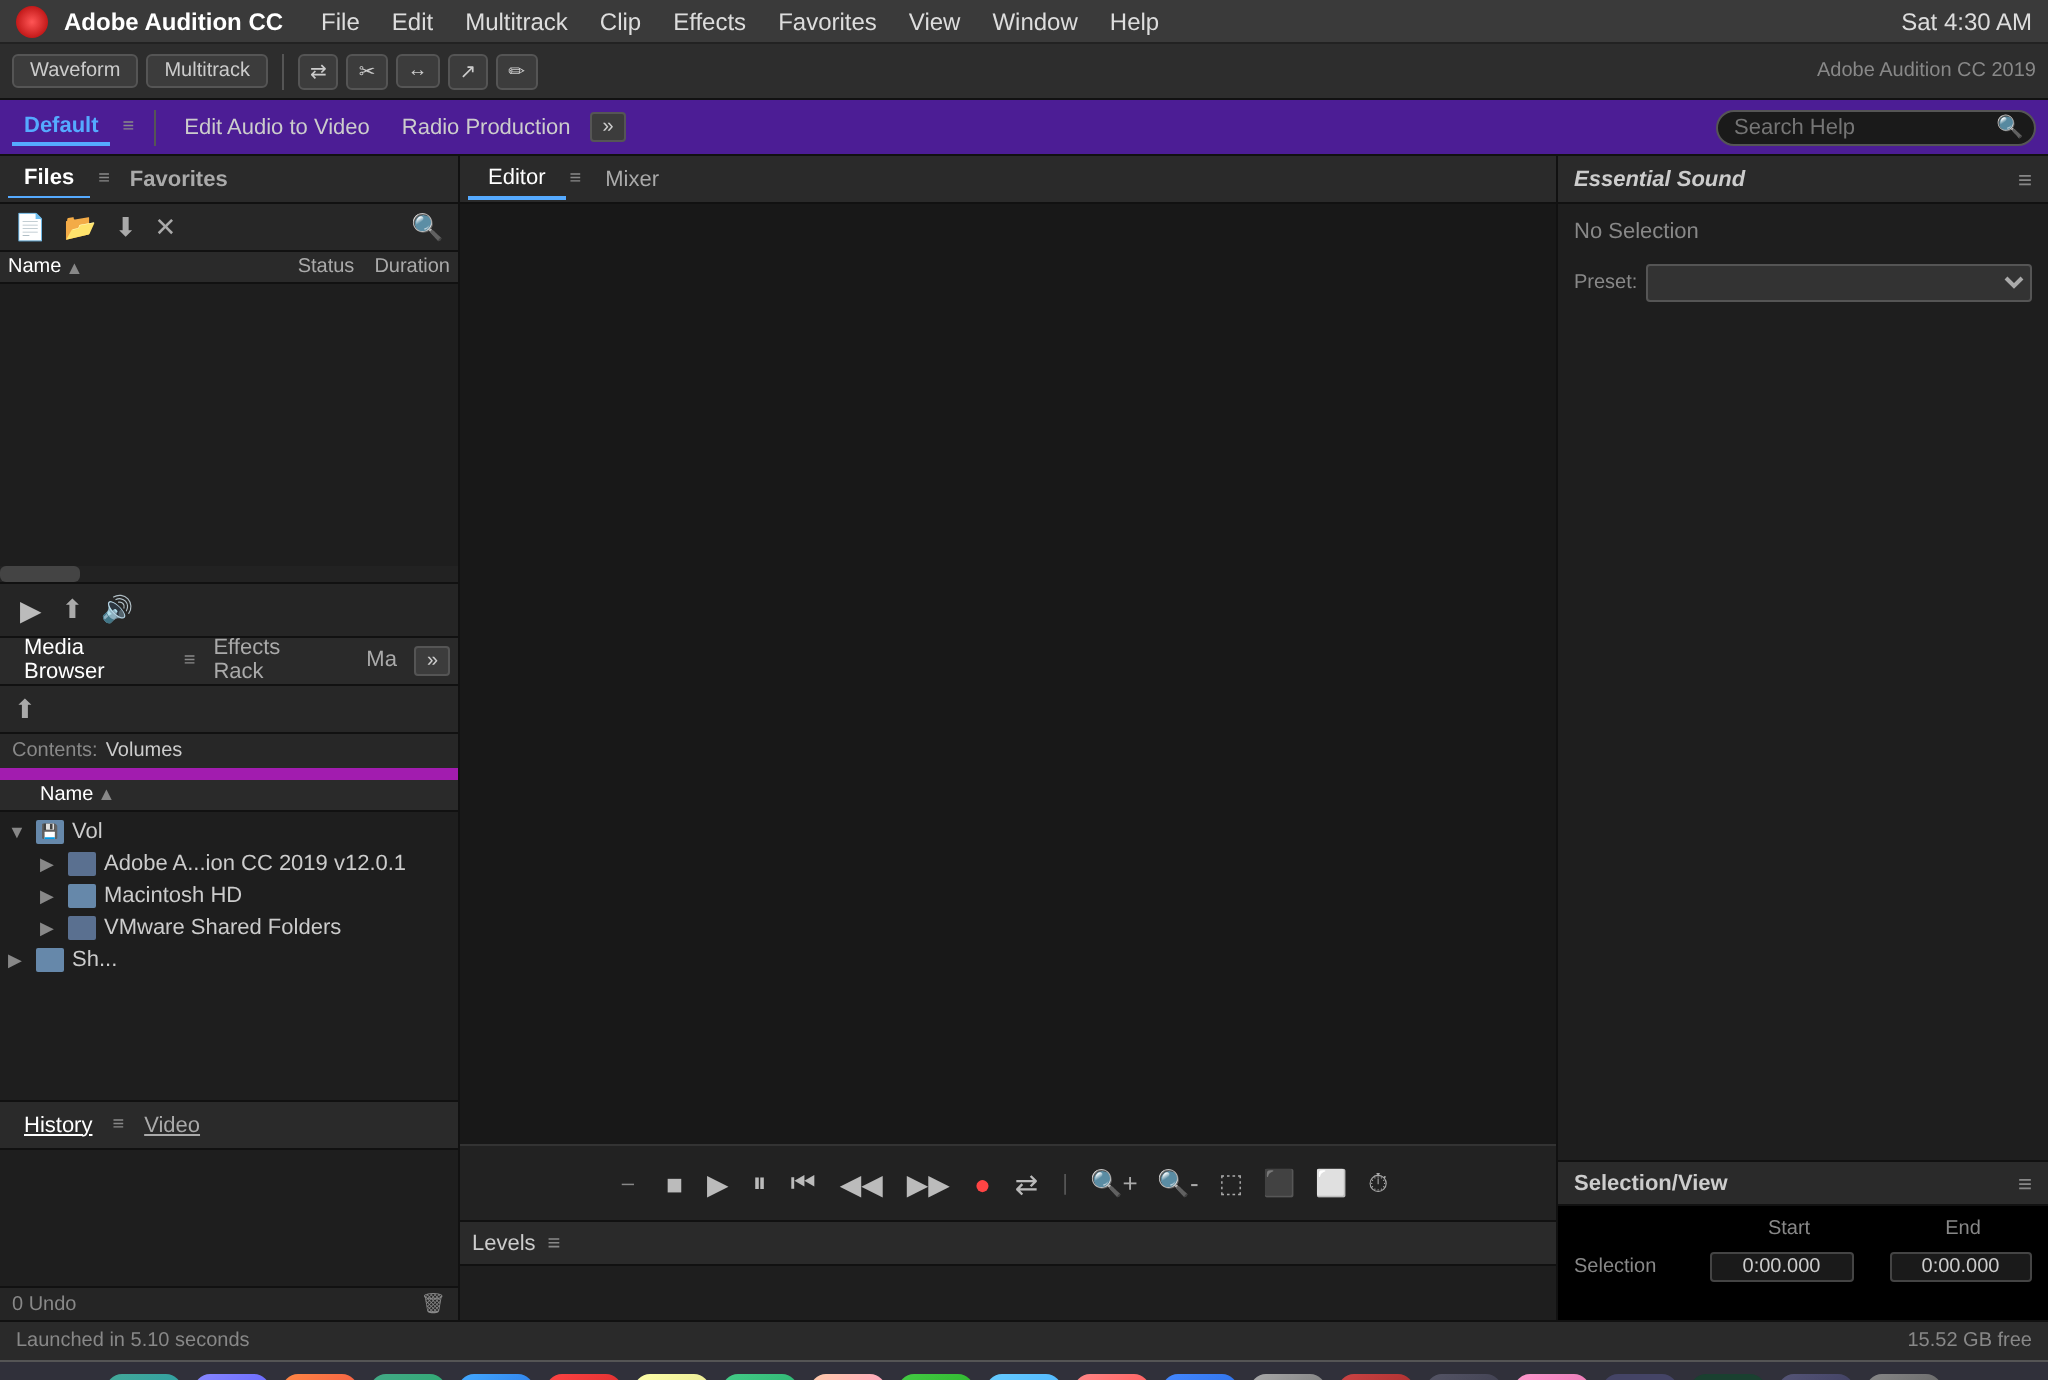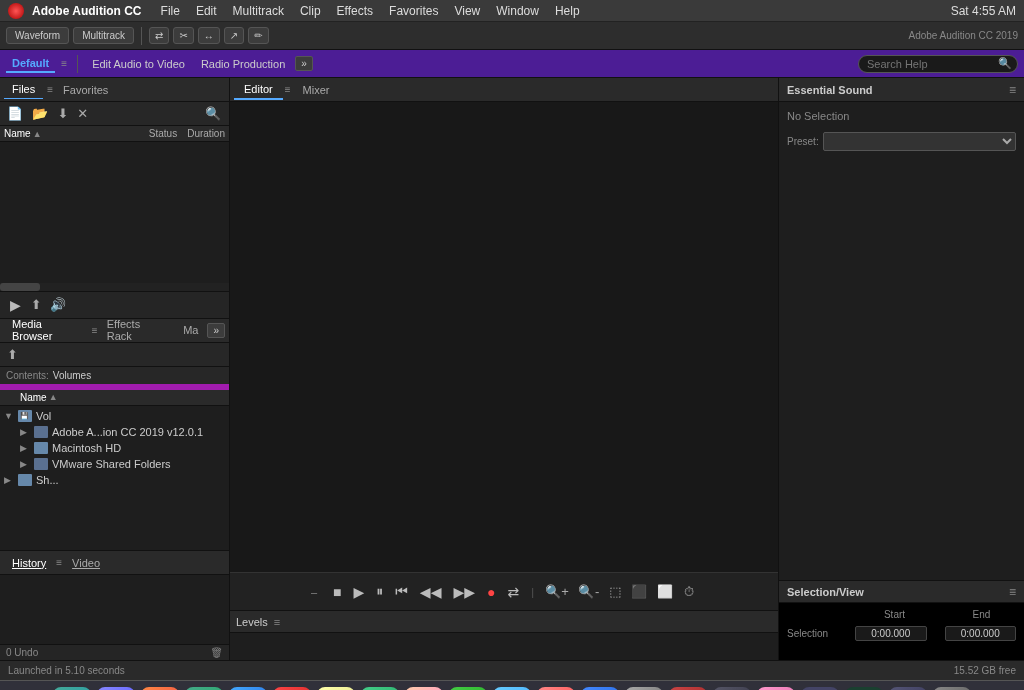--- a/index.html
+++ b/index.html
@@ -27,21 +27,21 @@
     .workspace-active { color: #5af; font-weight: bold; border-bottom: 2px solid #5af; }
     .workspace-sep { width: 1px; height: 18px; background: #555; margin: 0 4px; }
     .workspace-more { background: #3c3c3c; border: 1px solid #555; color: #ccc; padding: 1px 5px; border-radius: 2px; cursor: pointer; font-size: 10px; }
 
     
     .main-layout { display: flex; height: calc(690px - 22px - 28px - 28px - 30px); }
 
     
     .left-panel { width: 230px; background: #252525; border-right: 1px solid #111; display: flex; flex-direction: column; flex-shrink: 0; }
     .panel-tabs { display: flex; align-items: center; background: #2a2a2a; border-bottom: 1px solid #111; height: 24px; padding: 0 4px; gap: 2px; }
-    .panel-tab { color: #aaa; font-size: 11px; padding: 3px 8px; cursor: pointer; }
+    .panel-tab { color: #aaa; font-size: 11px; padding: 3px 8px; cursor: pointer; font-weight: bold; }
     .panel-tab.active { color: #fff; border-bottom: 1px solid #5af; }
     .panel-toolbar { display: flex; align-items: center; padding: 3px 4px; background: #272727; gap: 3px; border-bottom: 1px solid #111; }
     .icon-btn { background: none; border: none; color: #aaa; cursor: pointer; font-size: 13px; padding: 1px 3px; }
     .col-header { display: flex; align-items: center; padding: 2px 4px; background: #2a2a2a; border-bottom: 1px solid #111; }
     .col-name { color: #aaa; font-size: 10px; }
     .col-name.sort { color: #fff; }
     .col-status { margin-left: auto; color: #aaa; font-size: 10px; }
     .col-dur { color: #aaa; font-size: 10px; margin-left: 10px; }
 
     
@@ -85,21 +85,21 @@
     .levels-bar { height: 50px; background: #1e1e1e; border-top: 1px solid #111; display: flex; flex-direction: column; }
     .levels-header { display: flex; align-items: center; background: #2a2a2a; border-bottom: 1px solid #111; height: 22px; padding: 0 6px; }
     .levels-title { color: #ccc; font-size: 11px; }
     .levels-content { flex: 1; background: #151515; position: relative; padding: 2px 4px; }
     .levels-meter { height: 8px; background: #222; margin: 2px 0; position: relative; overflow: hidden; }
     .levels-tick-row { display: flex; align-items: center; height: 10px; padding: 0 2px; }
     .levels-tick { flex: 1; color: #555; font-size: 8px; text-align: center; }
 
     
     .right-panel { width: 245px; background: #252525; display: flex; flex-direction: column; }
-    .essential-header { display: flex; align-items: center; background: #2a2a2a; border-bottom: 1px solid #111; height: 24px; padding: 0 8px; }
+    .essential-header { display: flex; align-items: center; background: #2a2a2a; border-bottom: 1px solid #111; height: 24px; padding: 0 8px; font-style: italic; }
     .essential-title { color: #ccc; font-size: 11px; font-weight: bold; }
     .essential-menu { margin-left: auto; color: #888; font-size: 12px; cursor: pointer; }
     .essential-content { flex: 1; background: #1e1e1e; padding: 8px; }
     .no-selection { color: #888; font-size: 11px; margin-bottom: 10px; }
     .preset-row { display: flex; align-items: center; gap: 4px; }
     .preset-label { color: #888; font-size: 10px; }
     .preset-select { flex: 1; background: #333; border: 1px solid #555; color: #aaa; font-size: 10px; padding: 2px 4px; border-radius: 2px; }
 
     
     .sel-view-panel { height: 80px; background: #000000; border-top: 1px solid #111; }
@@ -137,21 +137,21 @@
   <span class="menu-item">File</span>
   <span class="menu-item">Edit</span>
   <span class="menu-item">Multitrack</span>
   <span class="menu-item">Clip</span>
   <span class="menu-item">Effects</span>
   <span class="menu-item">Favorites</span>
   <span class="menu-item">View</span>
   <span class="menu-item">Window</span>
   <span class="menu-item">Help</span>
   <div class="menu-bar-right">
-    <span>Sat 4:55 AM</span>
+    <span>Sat 4:30 AM</span>
   </div>
 </div>
 
 <div class="toolbar1">
   <button class="toolbar-btn">Waveform</button>
   <button class="toolbar-btn">Multitrack</button>
   <div class="toolbar-sep"></div>
 
   <button class="toolbar-btn" style="padding:2px 5px;">⇄</button>
   <button class="toolbar-btn" style="padding:2px 5px;">✂</button>

